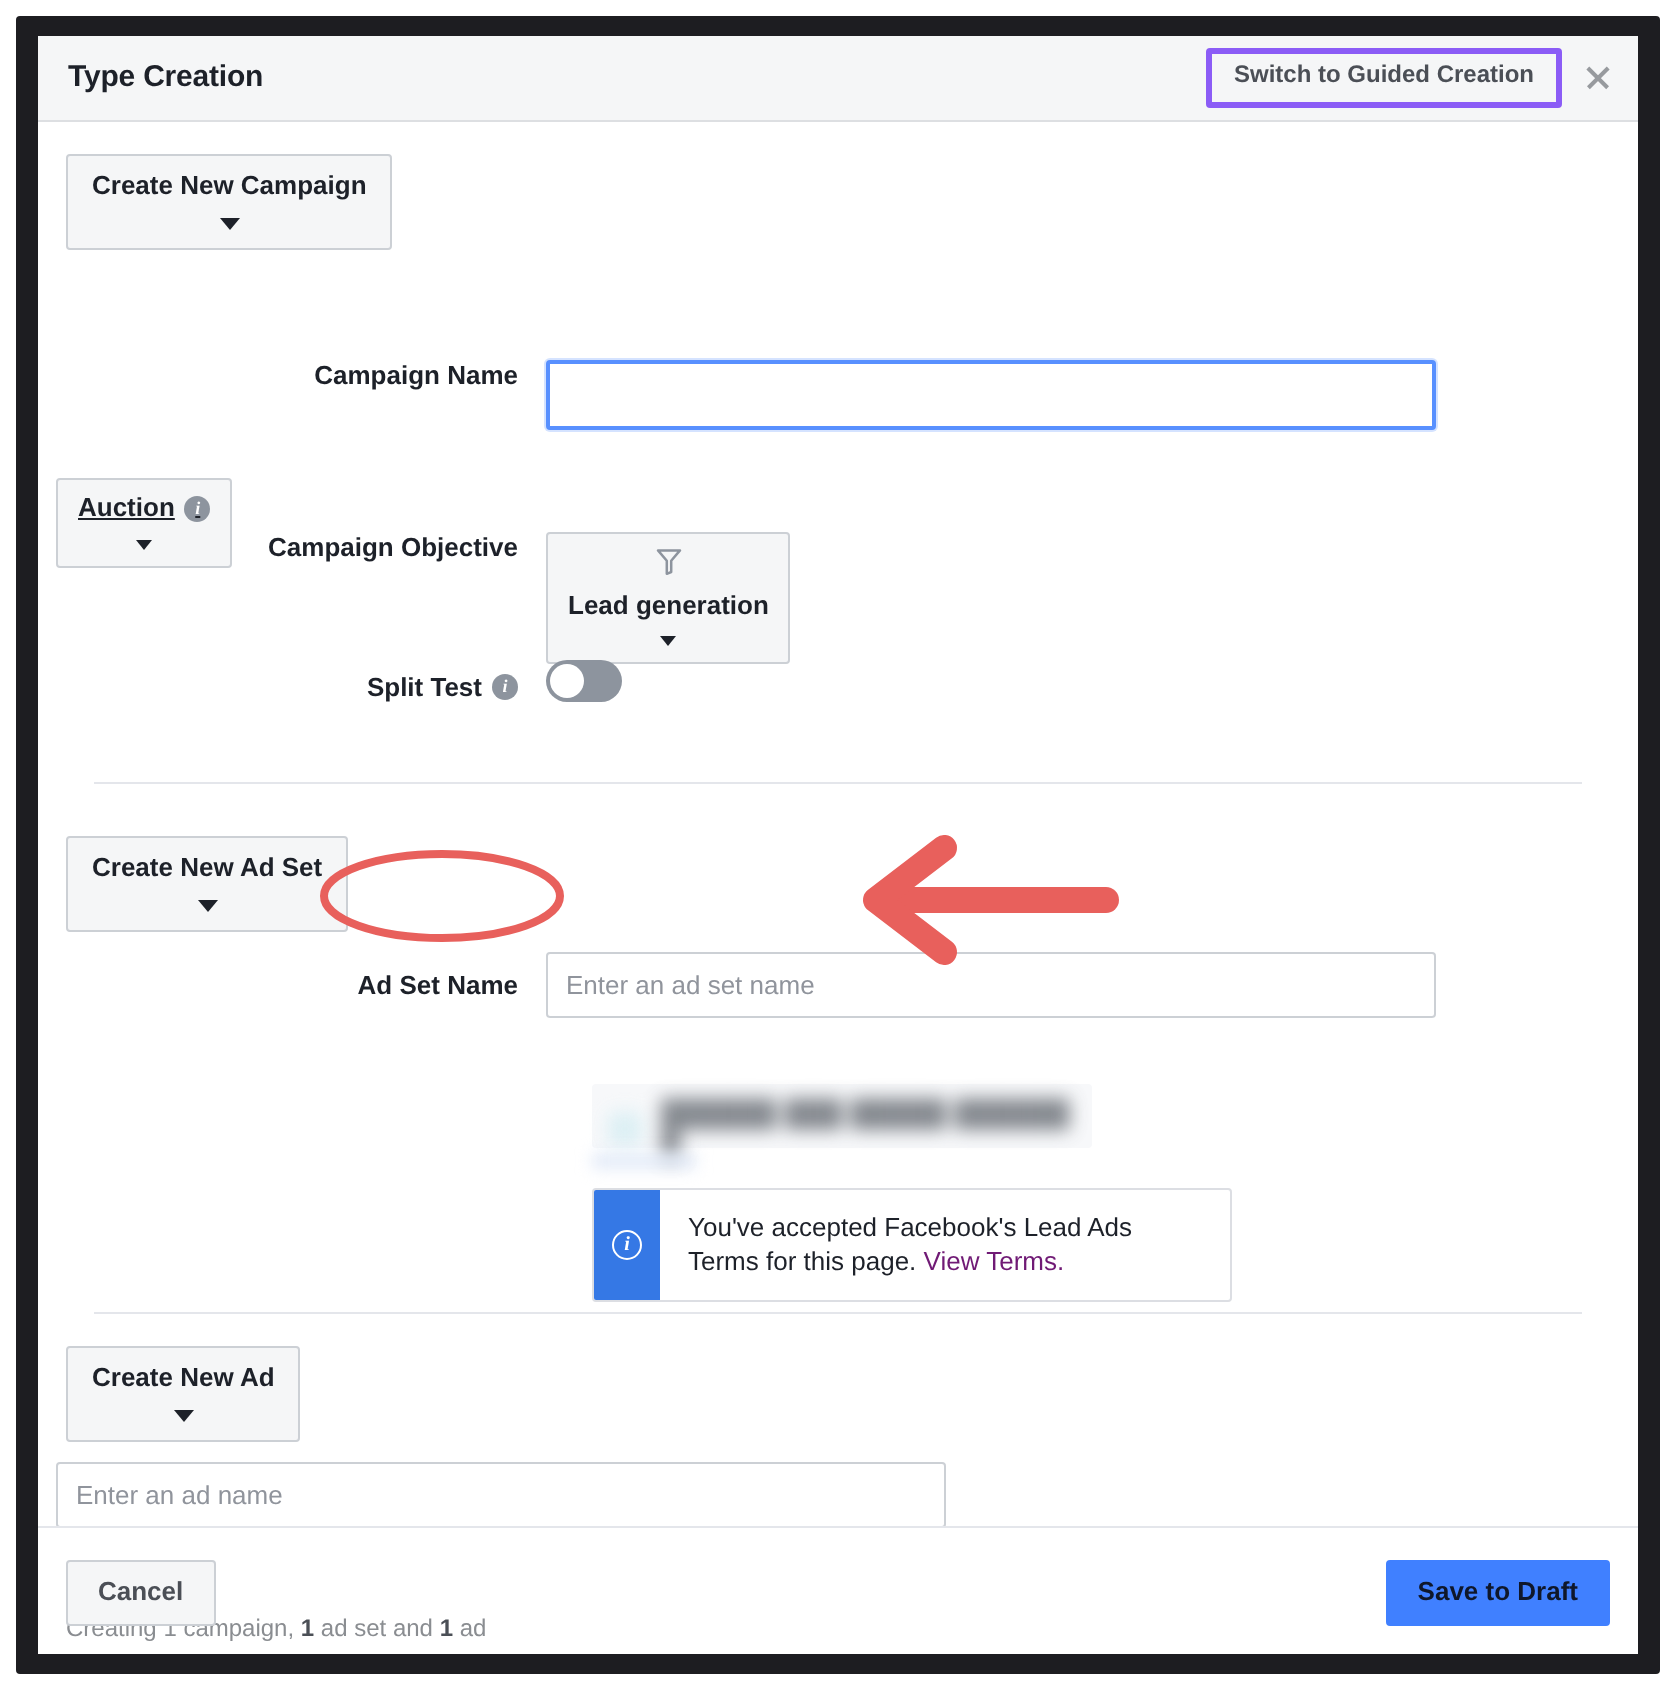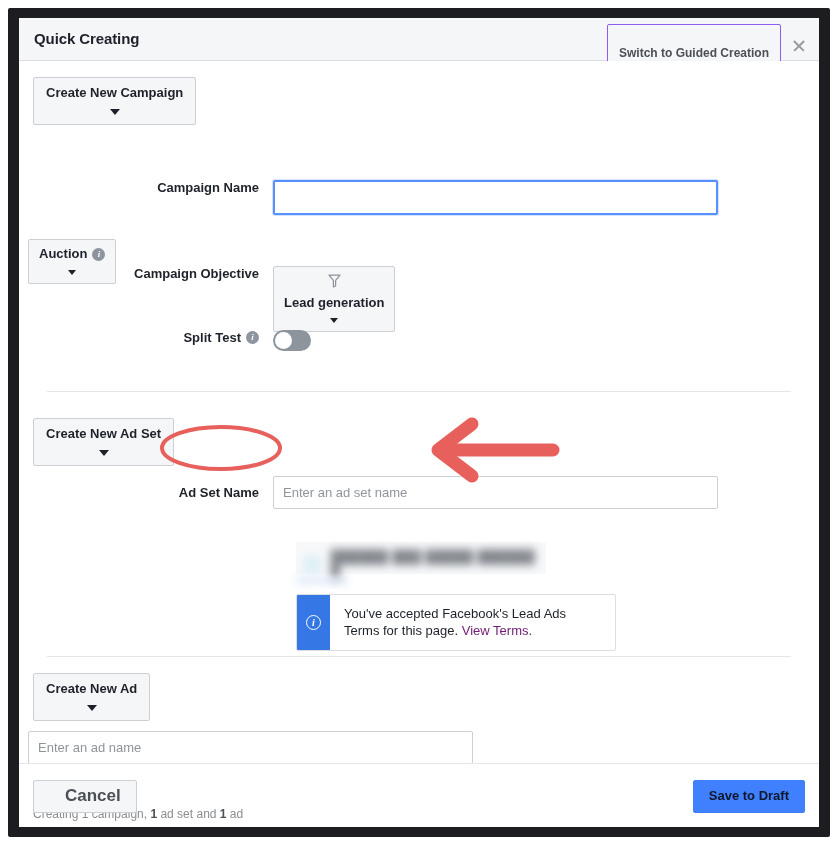--- a/index.html
+++ b/index.html
@@ -64,23 +64,23 @@
   .header-actions {
     position: absolute;
     right: 9px;
     top: 6px;
     display: flex;
     align-items: center;
     gap: 10px;
   }
   .btn-switch {
     background: #f5f6f7;
-    border: 1px solid #8b5cf6;
-    border-radius: 2px;
-    padding: 22px 11px 7px 11px;
+    border: 3px solid #8b5cf6;
+    border-radius: 2px;
+    padding: 4px 11px 7px 11px;
     font-size: 12px;
     font-weight: bold;
     color: #4b4f56;
     cursor: pointer;
     line-height: 13px;
     font-family: "Liberation Sans", sans-serif;
   }
   .close-x {
     width: 16px;
     height: 16px;
@@ -309,22 +309,22 @@
     border-top: 1px solid #e4e6eb;
     box-sizing: border-box;
   }
   .btn-cancel {
     position: absolute;
     left: 14px;
     top: 16px;
     background: #f5f6f7;
     border: 1px solid #ccd0d5;
     border-radius: 2px;
-    padding: 8px 15px 9px 31px;
-    font-size: 17px;
+    padding: 8px 15px 9px 15px;
+    font-size: 13px;
     font-weight: bold;
     color: #4b4f56;
     cursor: pointer;
     line-height: 14px;
     font-family: "Liberation Sans", sans-serif;
   }
   .btn-save {
     position: absolute;
     right: 14px;
     top: 16px;
@@ -352,21 +352,21 @@
 </head>
 <body>
 
 <div id="screen">
 
   <div class="frame"></div>
 
   <div class="dialog">
 
     <div class="dialog-header">
-      <div class="dialog-title">Quick Creating</div>
+      <div class="dialog-title">Type Creation</div>
       <div class="header-actions">
         <button class="btn-switch">Switch to Guided Creation</button>
         <div class="close-x"></div>
       </div>
     </div>
 
     <div class="dialog-body">
 
       <div class="section">
 
@@ -378,21 +378,21 @@
         </div>
 
         <div class="form-row" style="position:absolute;left:9px;top:119px;justify-content:center;">
           <div class="field-label">
             <span>Campaign Name</span>
           </div>
           <input class="text-input focused" type="text" autofocus="" placeholder="" style="">
         </div>
 
         <div class="form-row" style="position:absolute;left:9px;top:178px;">
-          <button class="pill-btn" style="padding:7px 10px 8px 10px;">
+          <button class="pill-btn" style="padding:7px 10px 8px 10px;text-decoration:underline;">
             <span style="display:inline-flex;align-items:center;gap:5px;">
               <span>Auction</span>
               <span class="info-dot">i</span>
             </span>
             <span class="caret sm"></span>
           </button>
         </div>
 
         <div class="form-row" style="position:absolute;left:9px;top:205px;">
           <div class="field-label">
@@ -402,21 +402,21 @@
             <span class="funnel">
               <svg width="13" height="14" viewBox="0 0 13 14">
                 <path d="M1 1.2 H12 L7.6 6.4 V12 L5.4 12.9 V6.4 Z" fill="none" stroke="#8d949e" stroke-width="1.25" stroke-linejoin="round"></path>
               </svg>
             </span>
             <span>Lead generation</span>
             <span class="caret sm"></span>
           </button>
         </div>
 
-        <div class="form-row" style="position:absolute;left:9px;top:269px;align-items:flex-start;">
+        <div class="form-row" style="position:absolute;left:9px;top:269px;align-items:flex-end;">
           <div class="field-label">
             <span>Split Test</span>
             <span class="info-dot">i</span>
           </div>
           <div class="toggle">
             <div class="knob"></div>
           </div>
         </div>
       </div>
 

